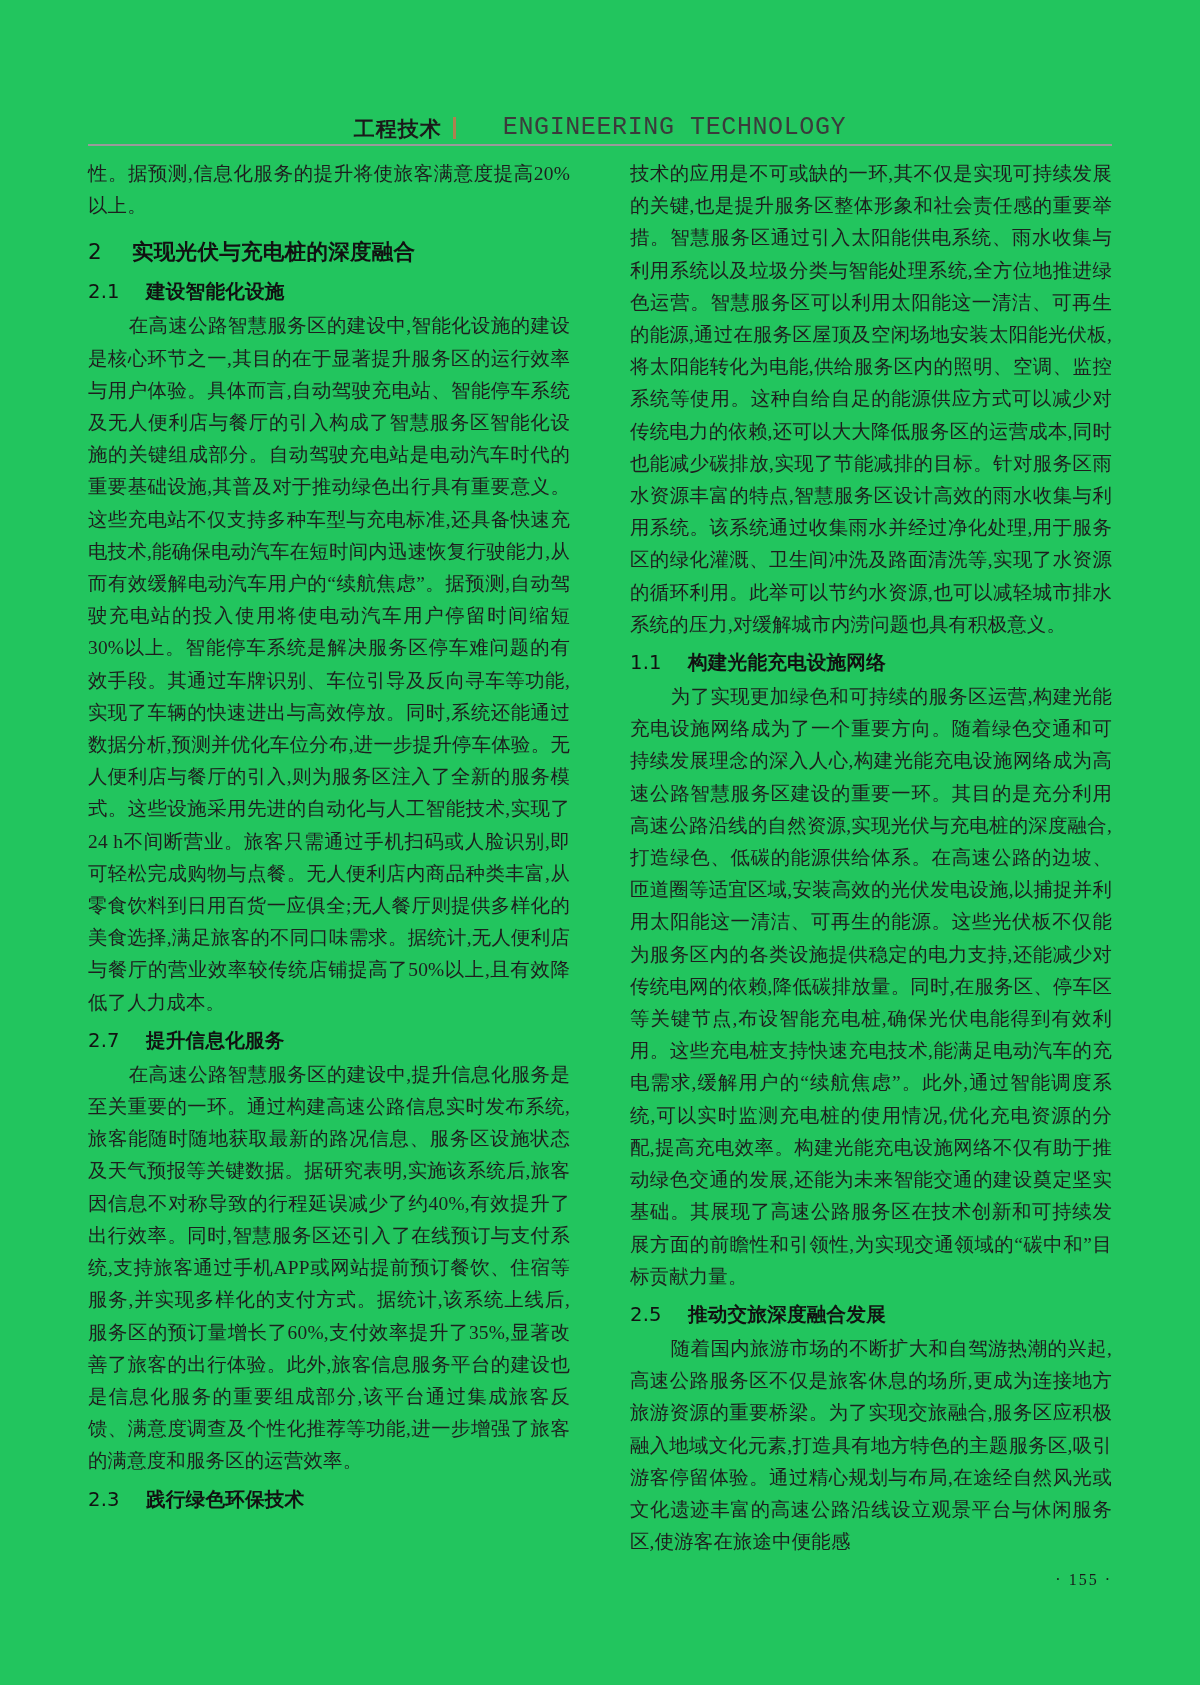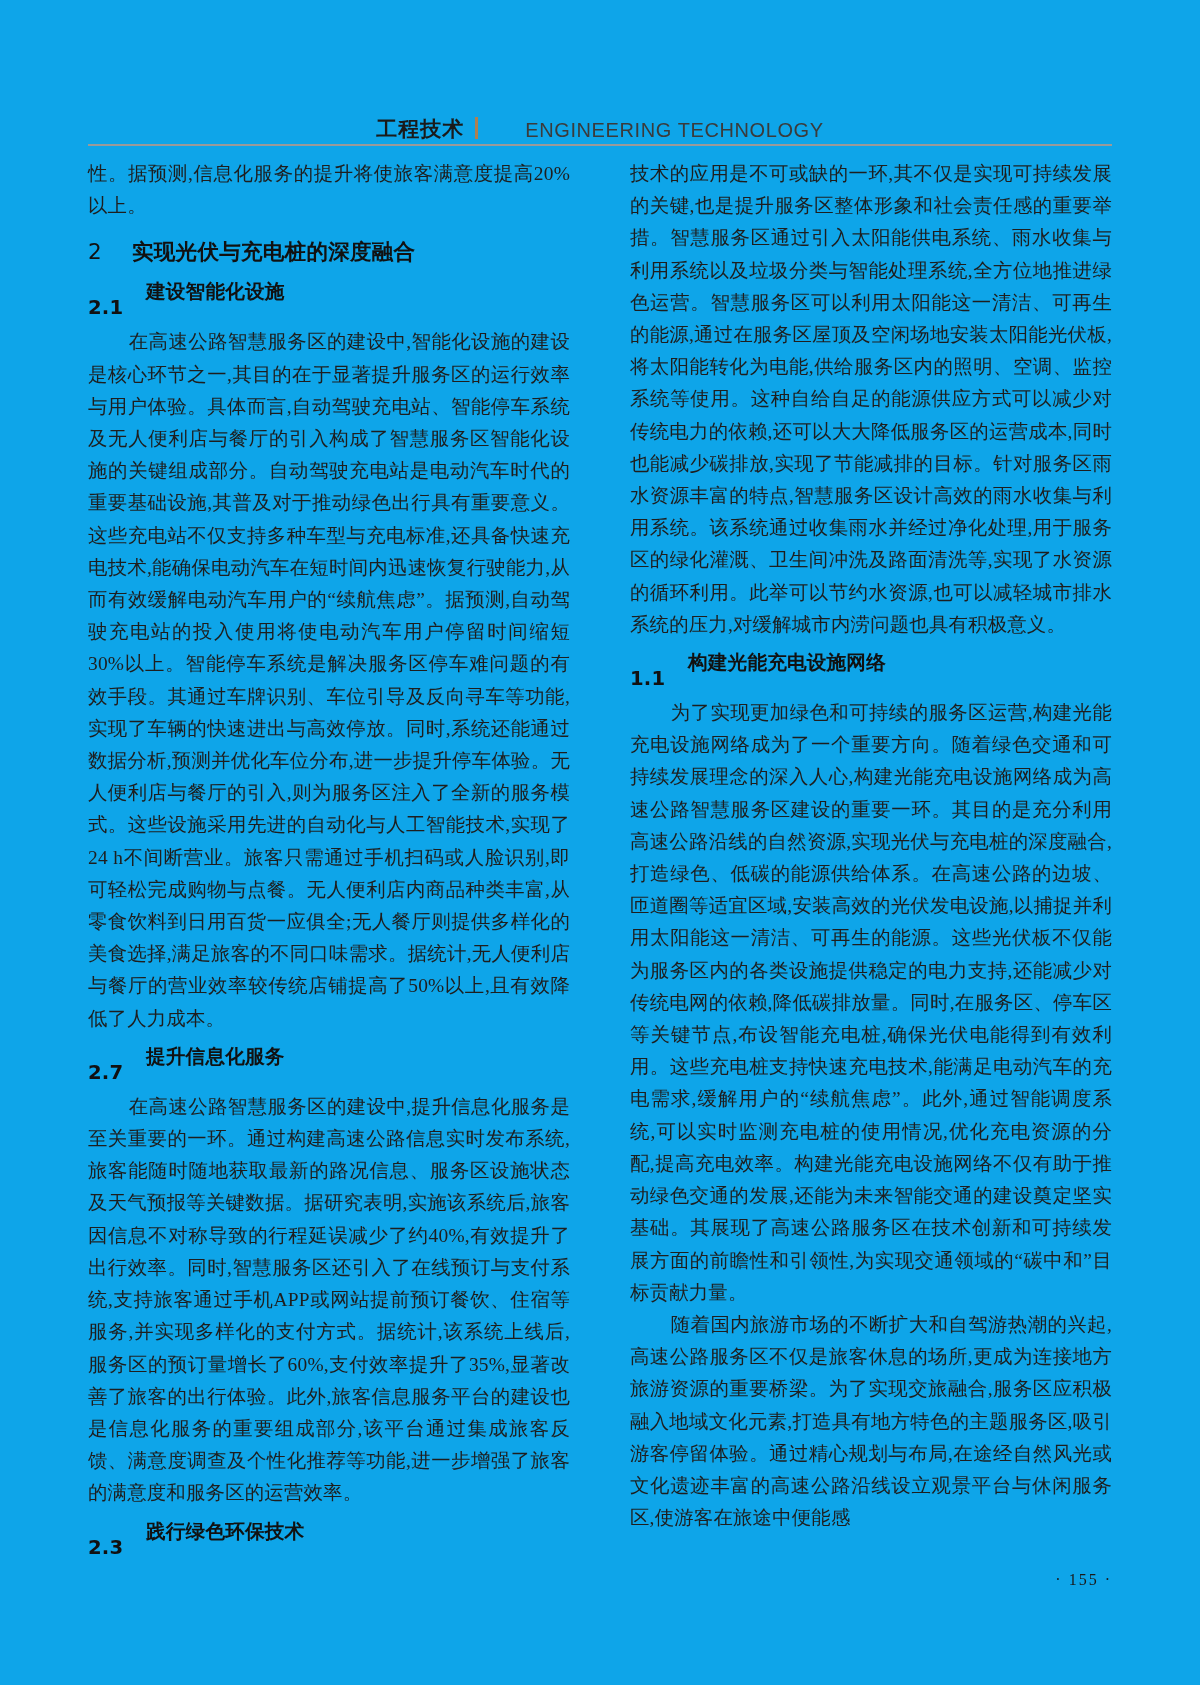--- a/index.html
+++ b/index.html
@@ -13,21 +13,21 @@
     font-family: "Liberation Serif", "DejaVu Serif", serif;
     color: #1a1a1a;
     position: relative;
     overflow: hidden;
   }
   .page {
     position: absolute;
     left: 0; top: 0;
     width: 1200px;
     height: 1685px;
-    background: #0ea5e9;
+    background: #22c55e;
   }
 
   
   .header {
     position: absolute;
     left: 88px;
     top: 104px;
     width: 1024px;
     height: 44px;
   }
@@ -46,22 +46,22 @@
     color: #1a1a1a;
   }
   .header-bar {
     display: inline-block;
     width: 3px;
     height: 22px;
     background: #b08050;
     margin: 0 11px 1px 11px;
   }
   .header-en {
-    font-family: Liberation Sans, sans-serif;
-    font-size: 20px;
+    font-family: Liberation Mono, monospace;
+    font-size: 25px;
     letter-spacing: 0.6px;
     color: #3b3b3b;
     margin-left: 36px;
   }
   .header-rule {
     position: absolute;
     left: 0;
     top: 40px;
     width: 1024px;
     height: 0;
@@ -118,22 +118,21 @@
     font-size: 19.6px;
     font-weight: bold;
     line-height: 32px;
     letter-spacing: 0.2px;
     color: #111;
     display: flex;
   }
   h3.h-minor .num {
     display: inline-block;
     width: 58px;
-    font-weight: bold;
-    margin-top: 16px;
+    font-weight: normal;
   }
 
   
   .footer {
     position: absolute;
     right: 88px;
     bottom: 96px;
     font-family: Liberation Serif, serif;
     font-size: 16px;
     letter-spacing: 2px;
@@ -187,20 +186,24 @@
     <div class="col">
 
       <p class="body">技术的应用是不可或缺的一环,其不仅是实现可持续发展的关键,也是提升服务区整体形象和社会责任感的重要举措。智慧服务区通过引入太阳能供电系统、雨水收集与利用系统以及垃圾分类与智能处理系统,全方位地推进绿色运营。智慧服务区可以利用太阳能这一清洁、可再生的能源,通过在服务区屋顶及空闲场地安装太阳能光伏板,将太阳能转化为电能,供给服务区内的照明、空调、监控系统等使用。这种自给自足的能源供应方式可以减少对传统电力的依赖,还可以大大降低服务区的运营成本,同时也能减少碳排放,实现了节能减排的目标。针对服务区雨水资源丰富的特点,智慧服务区设计高效的雨水收集与利用系统。该系统通过收集雨水并经过净化处理,用于服务区的绿化灌溉、卫生间冲洗及路面清洗等,实现了水资源的循环利用。此举可以节约水资源,也可以减轻城市排水系统的压力,对缓解城市内涝问题也具有积极意义。</p>
 
       <h3 class="h-minor">
         <span class="num">1.1</span>
         <span>构建光能充电设施网络</span>
       </h3>
       <p class="body indent">为了实现更加绿色和可持续的服务区运营,构建光能充电设施网络成为了一个重要方向。随着绿色交通和可持续发展理念的深入人心,构建光能充电设施网络成为高速公路智慧服务区建设的重要一环。其目的是充分利用高速公路沿线的自然资源,实现光伏与充电桩的深度融合,打造绿色、低碳的能源供给体系。在高速公路的边坡、匝道圈等适宜区域,安装高效的光伏发电设施,以捕捉并利用太阳能这一清洁、可再生的能源。这些光伏板不仅能为服务区内的各类设施提供稳定的电力支持,还能减少对传统电网的依赖,降低碳排放量。同时,在服务区、停车区等关键节点,布设智能充电桩,确保光伏电能得到有效利用。这些充电桩支持快速充电技术,能满足电动汽车的充电需求,缓解用户的“续航焦虑”。此外,通过智能调度系统,可以实时监测充电桩的使用情况,优化充电资源的分配,提高充电效率。构建光能充电设施网络不仅有助于推动绿色交通的发展,还能为未来智能交通的建设奠定坚实基础。其展现了高速公路服务区在技术创新和可持续发展方面的前瞻性和引领性,为实现交通领域的“碳中和”目标贡献力量。</p>
 
+      <h3 class="h-minor">
+        <span class="num">2.5</span>
+        <span>推动交旅深度融合发展</span>
+      </h3>
       <p class="body indent">随着国内旅游市场的不断扩大和自驾游热潮的兴起,高速公路服务区不仅是旅客休息的场所,更成为连接地方旅游资源的重要桥梁。为了实现交旅融合,服务区应积极融入地域文化元素,打造具有地方特色的主题服务区,吸引游客停留体验。通过精心规划与布局,在途经自然风光或文化遗迹丰富的高速公路沿线设立观景平台与休闲服务区,使游客在旅途中便能感</p>
 
     </div>
   </div>
 
   <div class="footer">· 155 ·</div>
 
 </div>
 
 </body></html>

